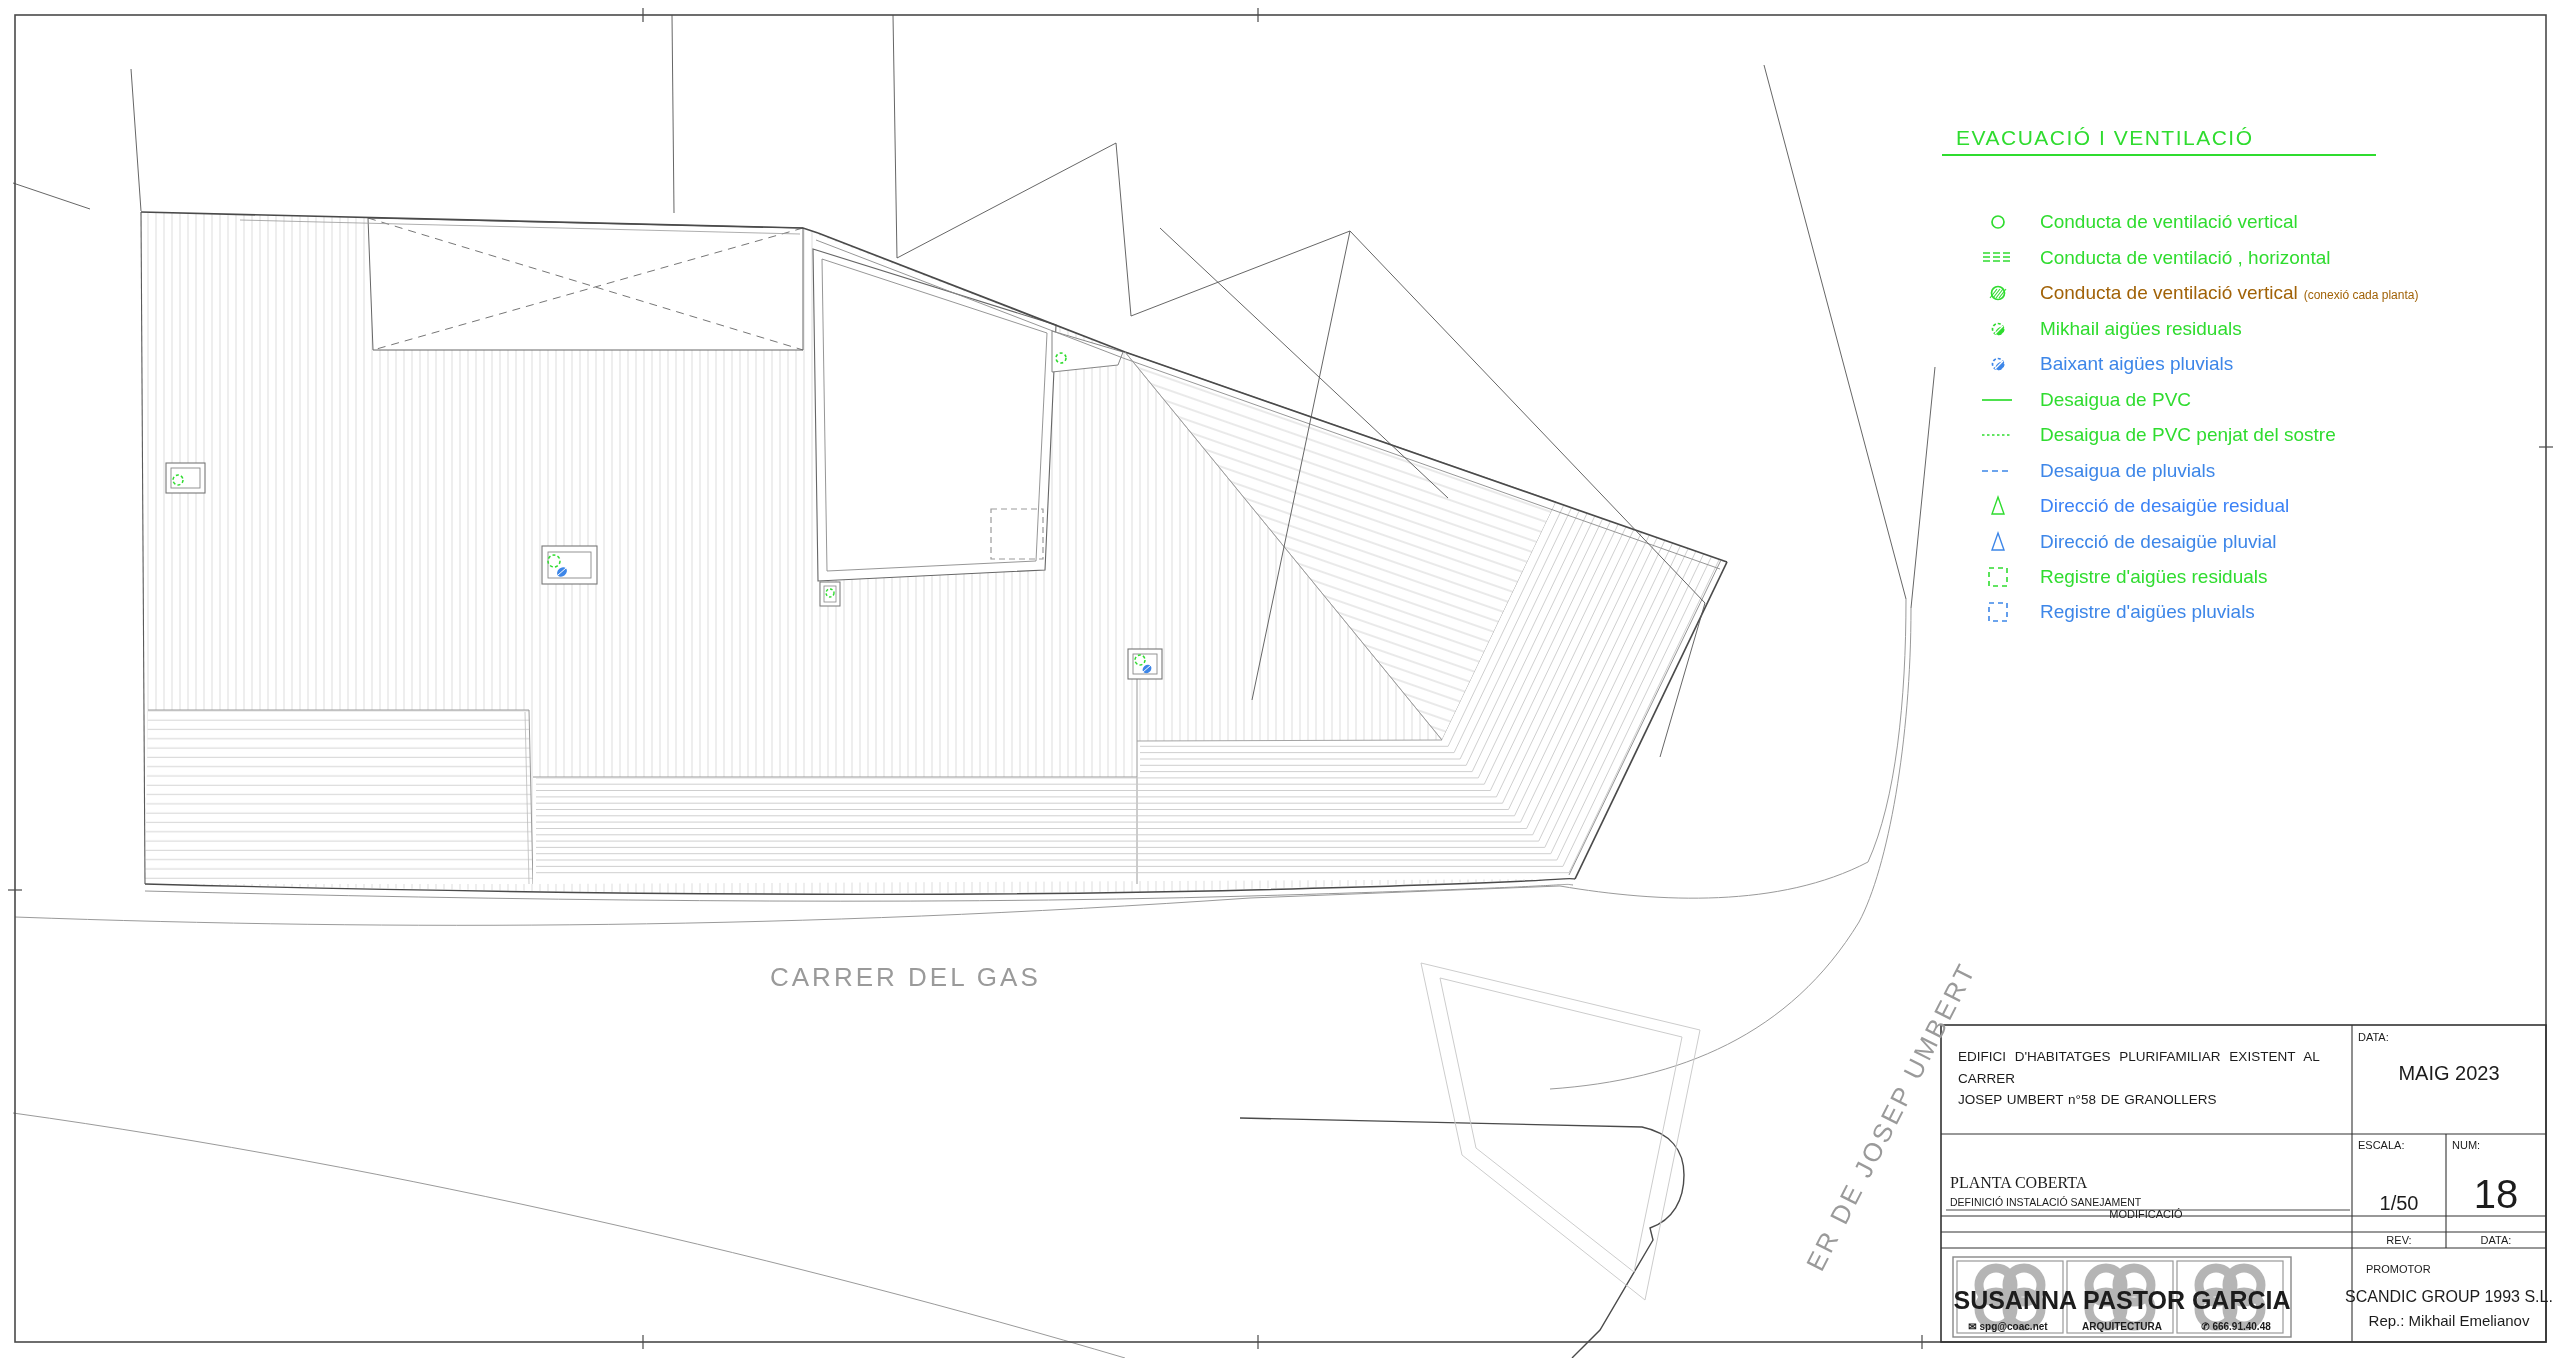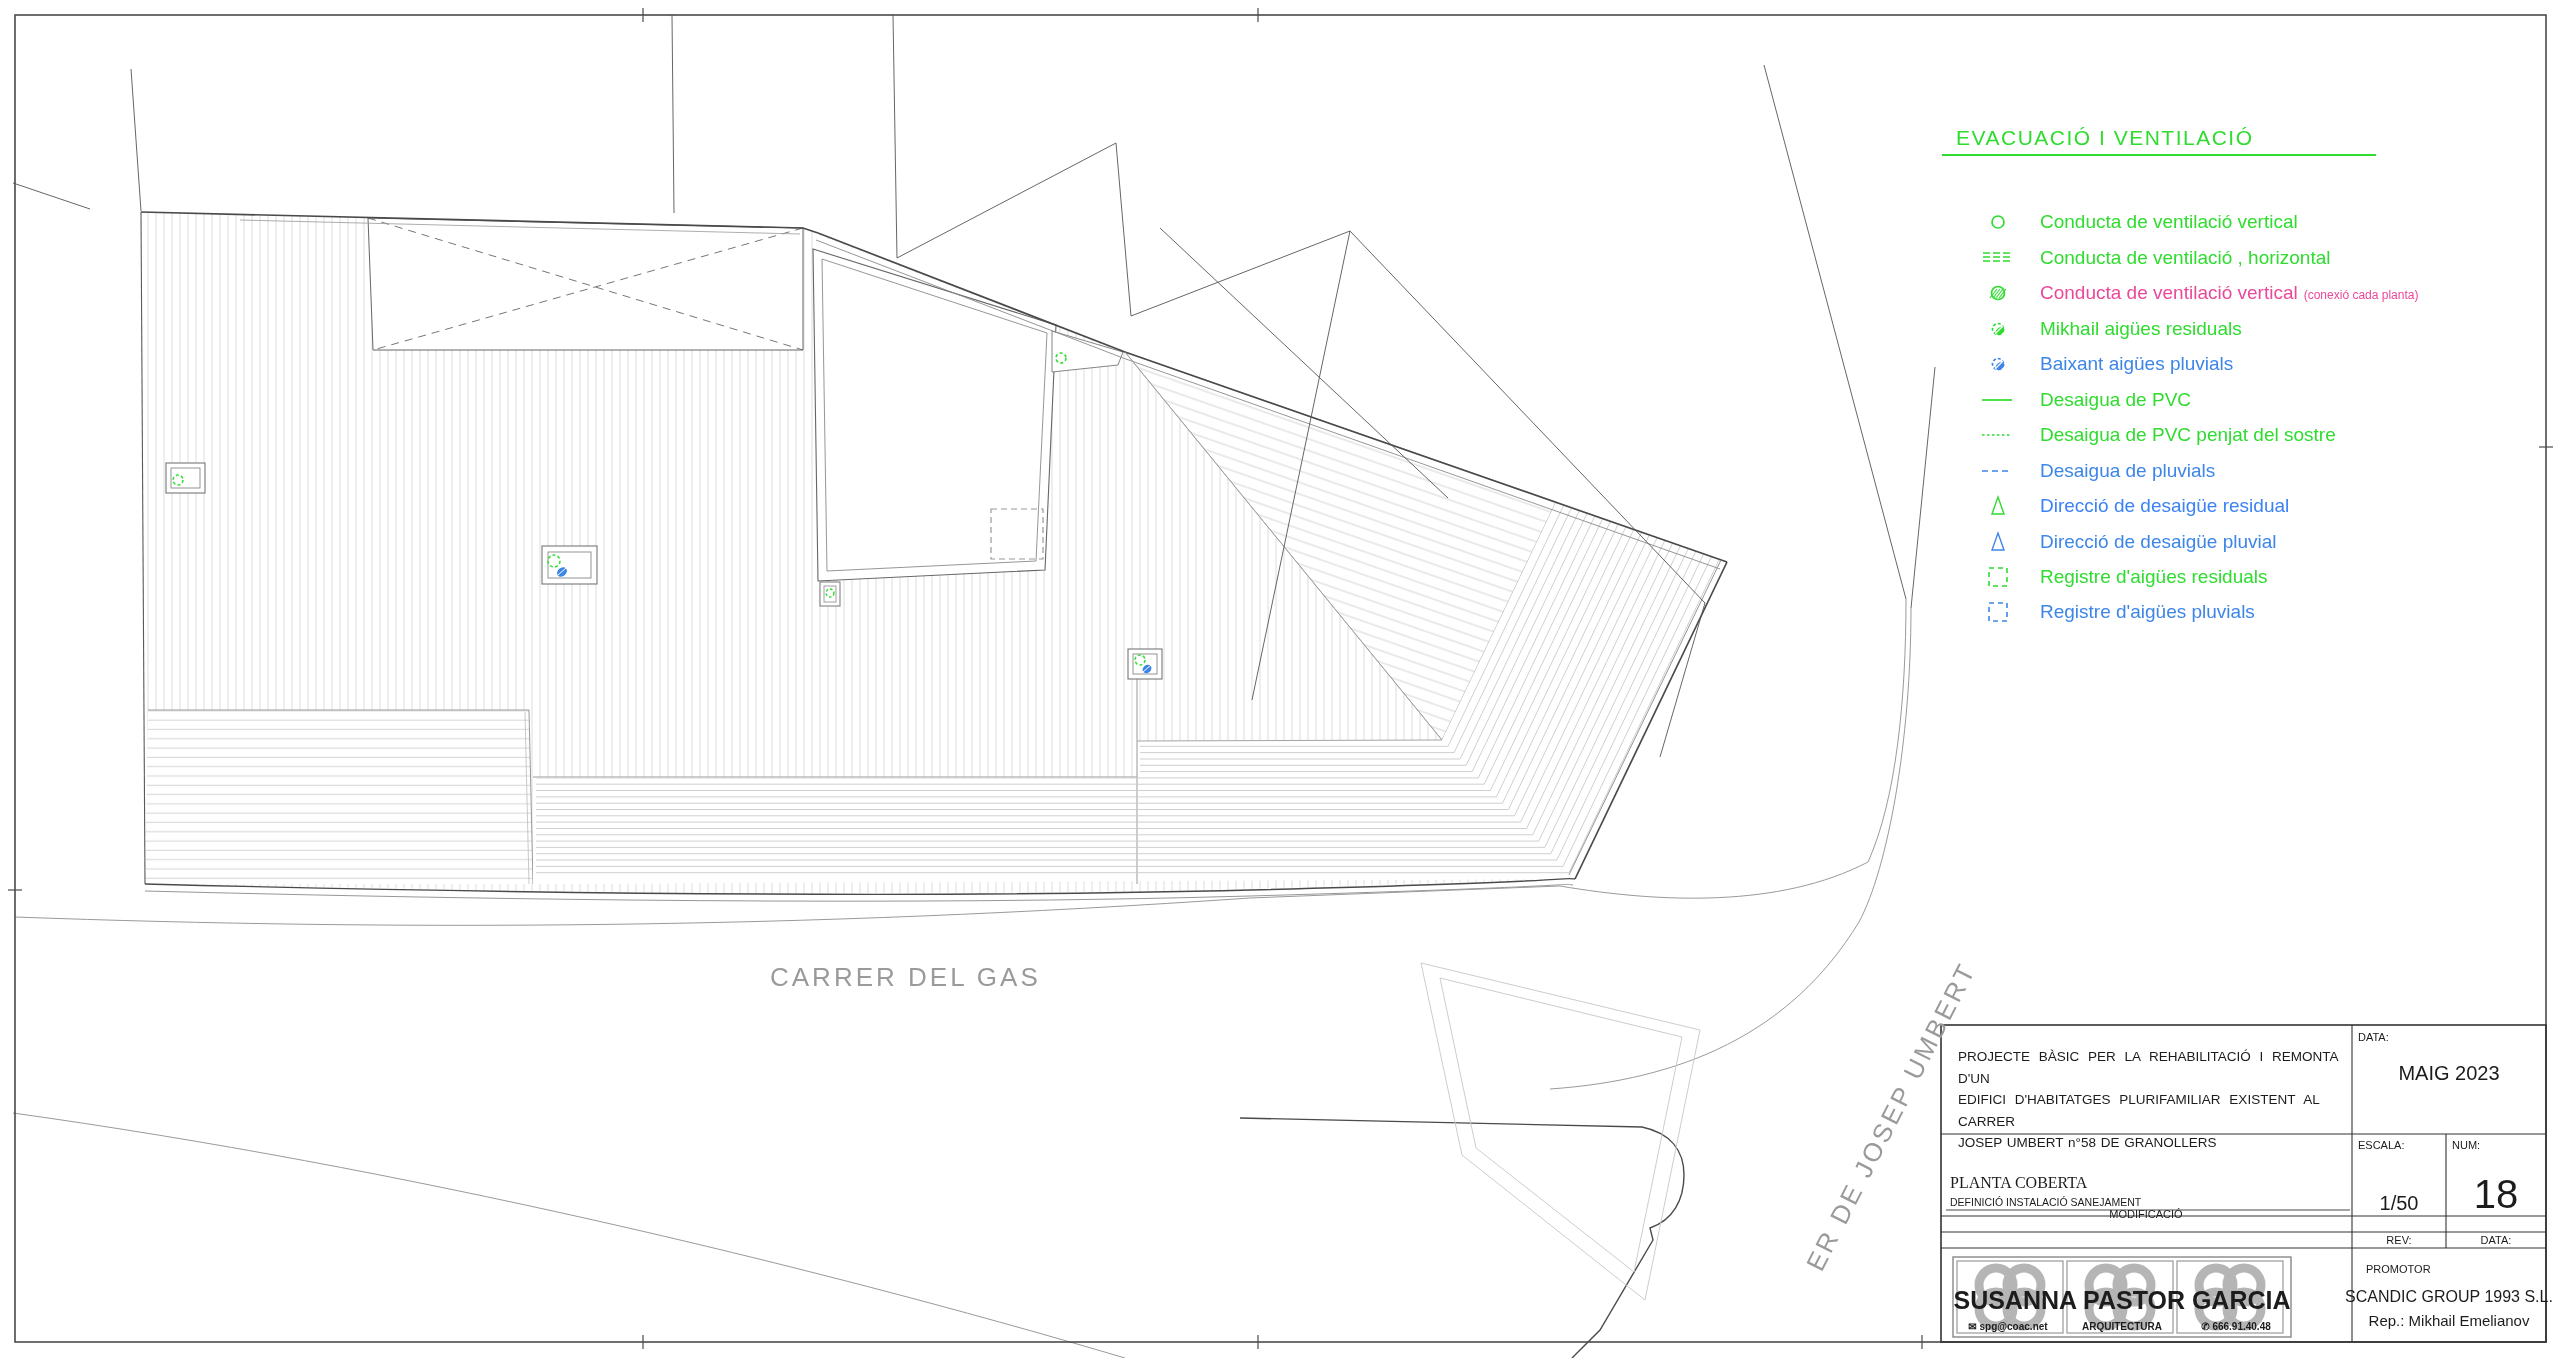--- a/index.html
+++ b/index.html
@@ -246,21 +246,21 @@
       <div class="legend-row" style="top: 161px; left: 0px;">
         <span class="legend-icon">
           <svg width="36" height="24" viewBox="0 0 36 24">
             <circle fill="none" stroke="#2fdc2f" stroke-width="1.7" cx="18" cy="12" r="6.5"></circle>
             <line fill="none" stroke="#2fdc2f" stroke-width="1.1" x1="10" y1="17" x2="17" y2="8"></line>
             <line fill="none" stroke="#2fdc2f" stroke-width="1.1" x1="13" y1="17" x2="20" y2="8"></line>
             <line fill="none" stroke="#2fdc2f" stroke-width="1.1" x1="16" y1="17" x2="23" y2="8"></line>
             <line fill="none" stroke="#2fdc2f" stroke-width="1.1" x1="19" y1="17" x2="26" y2="8"></line>
           </svg>
         </span>
-        <span class="legend-label" style="color: #ec4899;">Conducta de ventilació vertical<span class="legend-suffix">(conexió cada planta)</span></span>
+        <span class="legend-label" style="color: #a16207;">Conducta de ventilació vertical<span class="legend-suffix">(conexió cada planta)</span></span>
       </div>
       <div class="legend-row" style="top: 197px; left: 0px;">
         <span class="legend-icon">
           <svg width="36" height="24" viewBox="0 0 36 24">
             <circle fill="none" stroke="#2fdc2f" stroke-width="1.7" cx="18" cy="12" r="5.5" stroke-dasharray="3,2"></circle>
             <ellipse fill="#2fdc2f" stroke="none" stroke-width="1.7" cx="20" cy="14" rx="4.6" ry="3.4" transform="rotate(-40 20 14)"></ellipse>
             <line fill="none" stroke="#fff" stroke-width="1.2" x1="15" y1="17" x2="23" y2="9"></line>
           </svg>
         </span>
         <span class="legend-label" style="color: rgb(47, 220, 47);">Mikhail aigües residuals</span>
@@ -331,21 +331,20 @@
         </span>
         <span class="legend-label" style="color: rgb(61, 134, 232);">Registre d'aigües pluvials</span>
       </div>
     </div>
 </div>
 
 <div class="abs street-label" style="left:770px;top:962px;text-align:right;">CARRER DEL GAS</div>
 <div class="abs street-label" id="street-label-umbert" style="left:1800px;top:1262px;">ER DE JOSEP UMBERT</div>
 
 <div class="abs tb tb-desc" style="left:1958px;top:1046px;">
-  <div>PROJECTE  BÀSIC  PER  LA  REHABILITACIÓ  I  REMONTA  D'UN</div>
   <div>EDIFICI  D'HABITATGES  PLURIFAMILIAR  EXISTENT  AL  CARRER</div>
   <div style="word-spacing:1px;">JOSEP UMBERT n°58 DE GRANOLLERS</div>
 </div>
 <div class="abs tb tb-small" style="left:2358px;top:1031px;">DATA:</div>
 <div class="abs tb tb-center" style="left:2449px;top:1062px;font-size:20px;">MAIG 2023</div>
 <div class="abs tb" style="left:1950px;top:1174px;font-size:16px;font-family:Liberation Serif, serif;">PLANTA COBERTA</div>
 <div class="abs tb" style="left:1950px;top:1196px;font-size:10.5px;">DEFINICIÓ INSTALACIÓ SANEJAMENT</div>
 <div class="abs tb tb-small" style="left:2358px;top:1139px;">ESCALA:</div>
 <div class="abs tb tb-center" style="left:2399px;top:1192px;font-size:20px;">1/50</div>
 <div class="abs tb tb-small" style="left:2452px;top:1139px;">NUM:</div>

